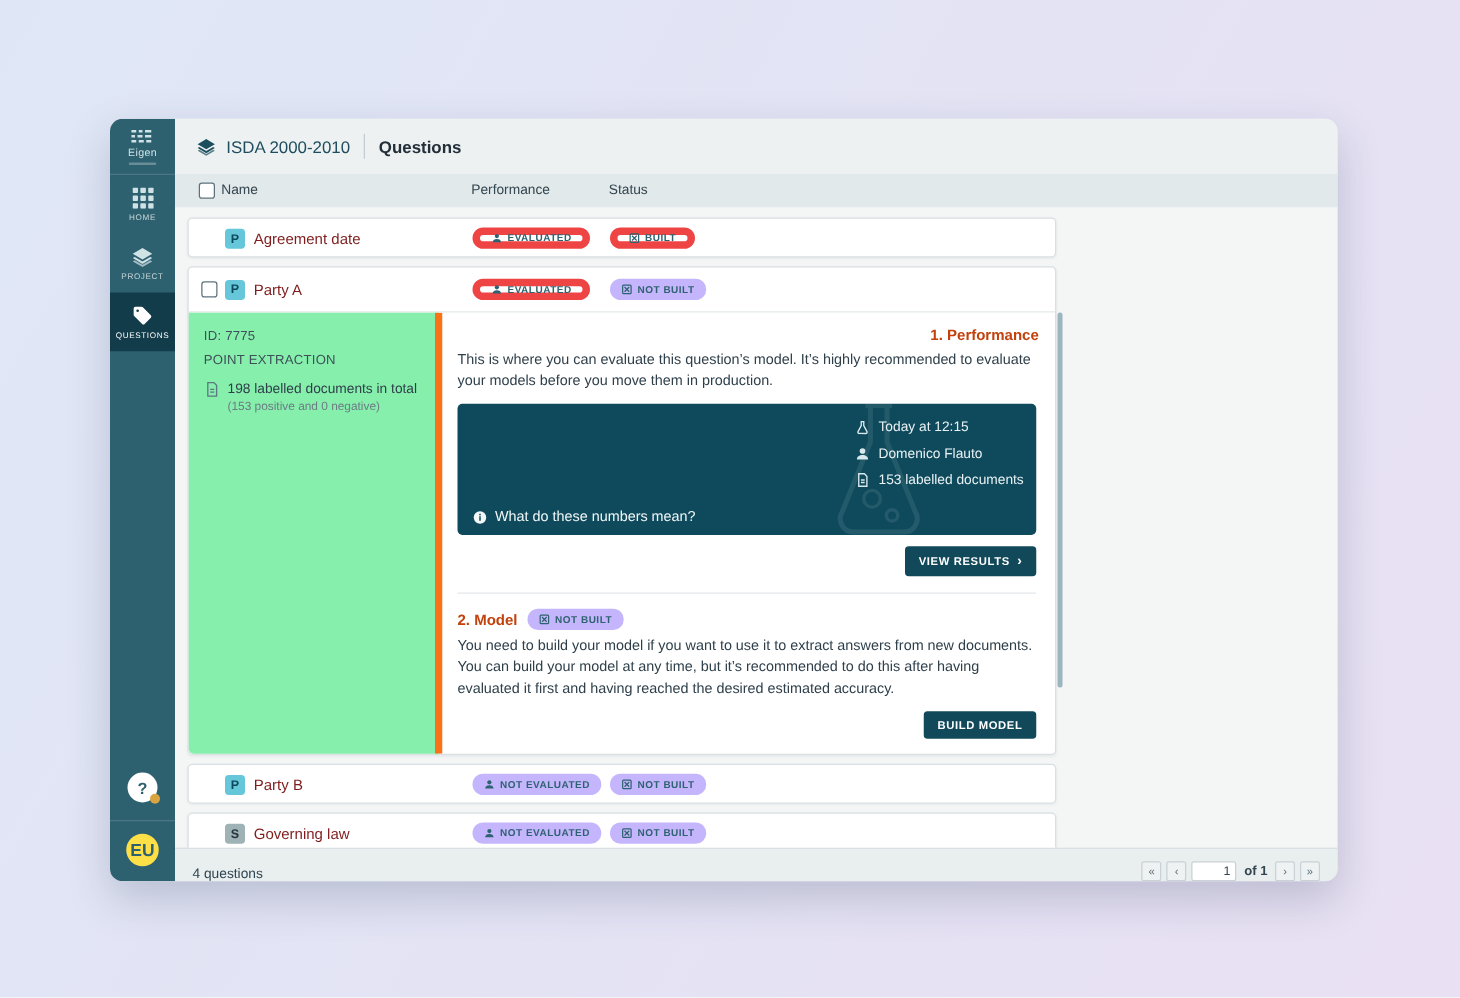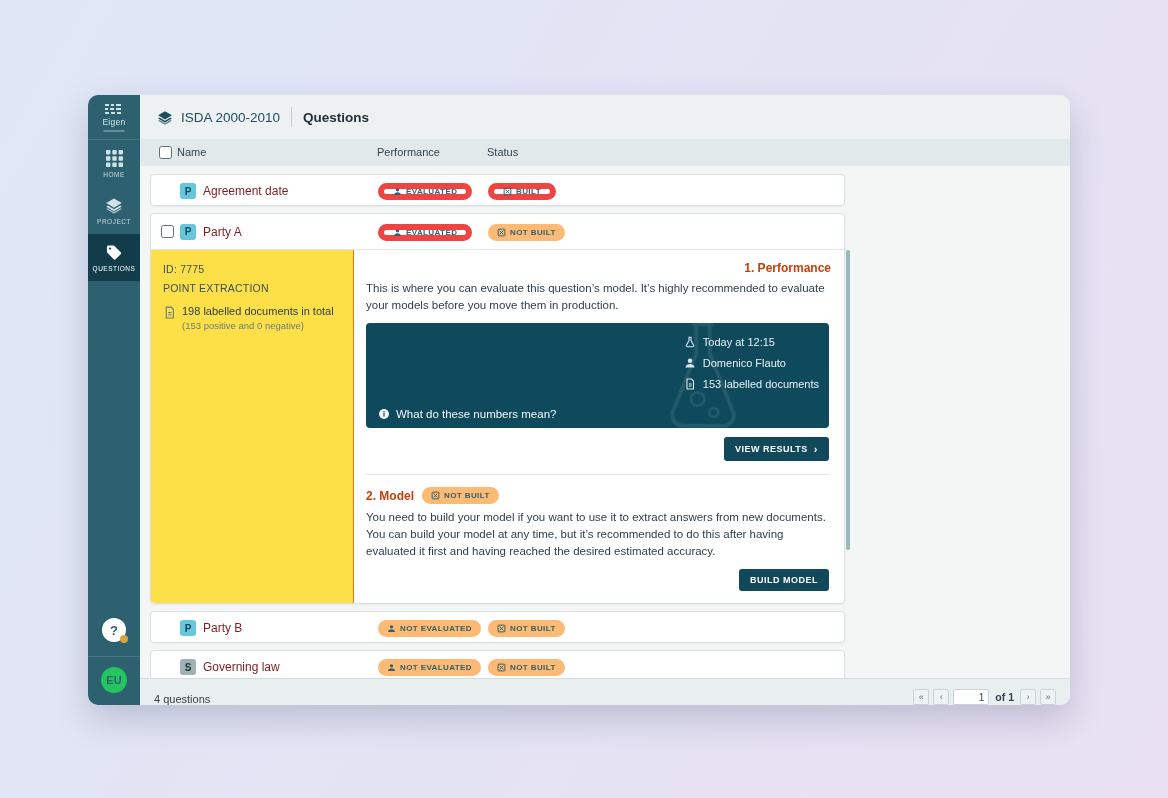--- a/index.html
+++ b/index.html
@@ -24,22 +24,22 @@
   .nav-label { font-size:6.5px; letter-spacing:.5px; color:rgba(255,255,255,.72); }
   .nav-item.active { background:#123c4a; }
   .nav-item.active .nav-label { color:#fff; }
   .sidebar-spacer { flex:1; }
   .help-wrap { text-align:center; padding-bottom:14px; }
   .help-circle { position:relative; display:inline-flex; width:24px; height:24px; border-radius:50%;
                  background:#fff; color:#2e6170; font-weight:bold; font-size:13px;
                  align-items:center; justify-content:center; cursor:pointer; }
   .help-badge { position:absolute; right:-2px; bottom:-1px; width:8px; height:8px; border-radius:50%; background:#d9a441; }
   .avatar-wrap { border-top:1px solid rgba(255,255,255,.14); padding:10px 0 12px; text-align:center; }
-  .avatar { display:inline-flex; width:26px; height:26px; border-radius:50%; background:#22c55e; color:#2e6170;
-            font-size:11px; font-weight:bold; align-items:center; justify-content:center; cursor:pointer; }
+  .avatar { display:inline-flex; width:26px; height:26px; border-radius:50%; background:#fde047; color:#2e6170;
+            font-size:14px; font-weight:bold; align-items:center; justify-content:center; cursor:pointer; }
 
   
   .main { flex:1; display:flex; flex-direction:column; min-width:0; }
   .app-header { height:44px; background:#edf1f1; display:flex; align-items:center; padding-left:17px; flex-shrink:0; }
   .header-stack-icon { color:#1b4f5e; margin-right:8px; display:flex; }
   .project-title { font-size:13.5px; color:#1d4d5e; }
   .header-divider { width:1px; height:20px; background:#c3ced3; margin:0 11px; }
   .page-title { font-size:13.5px; font-weight:bold; color:#232f39; }
 
   .table-header { height:27px; background:#e2e9eb; position:relative; flex-shrink:0; font-size:11px; color:#33454f; }
@@ -63,25 +63,25 @@
   .badge-p { background:#66c6da; color:#0e4a5c; }
   .badge-s { background:#9fb2b6; color:#26343b; }
   .row-name { position:absolute; left:52px; top:50%; transform:translateY(-50%); font-size:12px; color:#7f1d1d; }
   .col-perf { position:absolute; left:227px; top:50%; transform:translateY(-50%); }
   .col-status { position:absolute; left:337px; top:50%; transform:translateY(-50%); }
 
   .pill { display:inline-flex; align-items:center; gap:4px; height:17px; padding:0 9px; border-radius:9px;
           font-size:8px; font-weight:bold; letter-spacing:.4px; color:#2f6270; white-space:nowrap; }
   .pill .p-icon { display:flex; }
   .pill.outlined { border:6px solid #ef4444; background:#fff; }
-  .pill.filled { background:#fdba74;justify-content:center; }
+  .pill.filled { background:#c4b5fd;justify-content:center; }
 
   
   .exp-body { display:flex; align-items:stretch; }
-  .detail-panel { width:203px; flex-shrink:0; background:#fde047; border-right:1px solid #f97316;
+  .detail-panel { width:203px; flex-shrink:0; background:#86efac; border-right:6px solid #f97316;
                   padding:13px 10px 10px 12px; border-radius:0 0 0 4px; }
   .detail-id, .detail-type { font-size:10.5px; color:#3d4f58; letter-spacing:.2px; }
   .detail-type { margin-top:7px; }
   .detail-docs { display:flex; gap:6px; margin-top:10px; align-items:flex-start; }
   .detail-docs .doc-ic { color:#5d7882; margin-top:1px; flex-shrink:0; }
   .docs-total { font-size:11px; color:#2e3f4a; line-height:1.3; }
   .docs-breakdown { font-size:9.5px; color:#6b7c84; margin-top:2px; }
 
   .sections { flex:1; padding:11px 13px 12px 12px; min-width:0; }
   .section-title-row { display:flex; align-items:center; gap:8px; }

